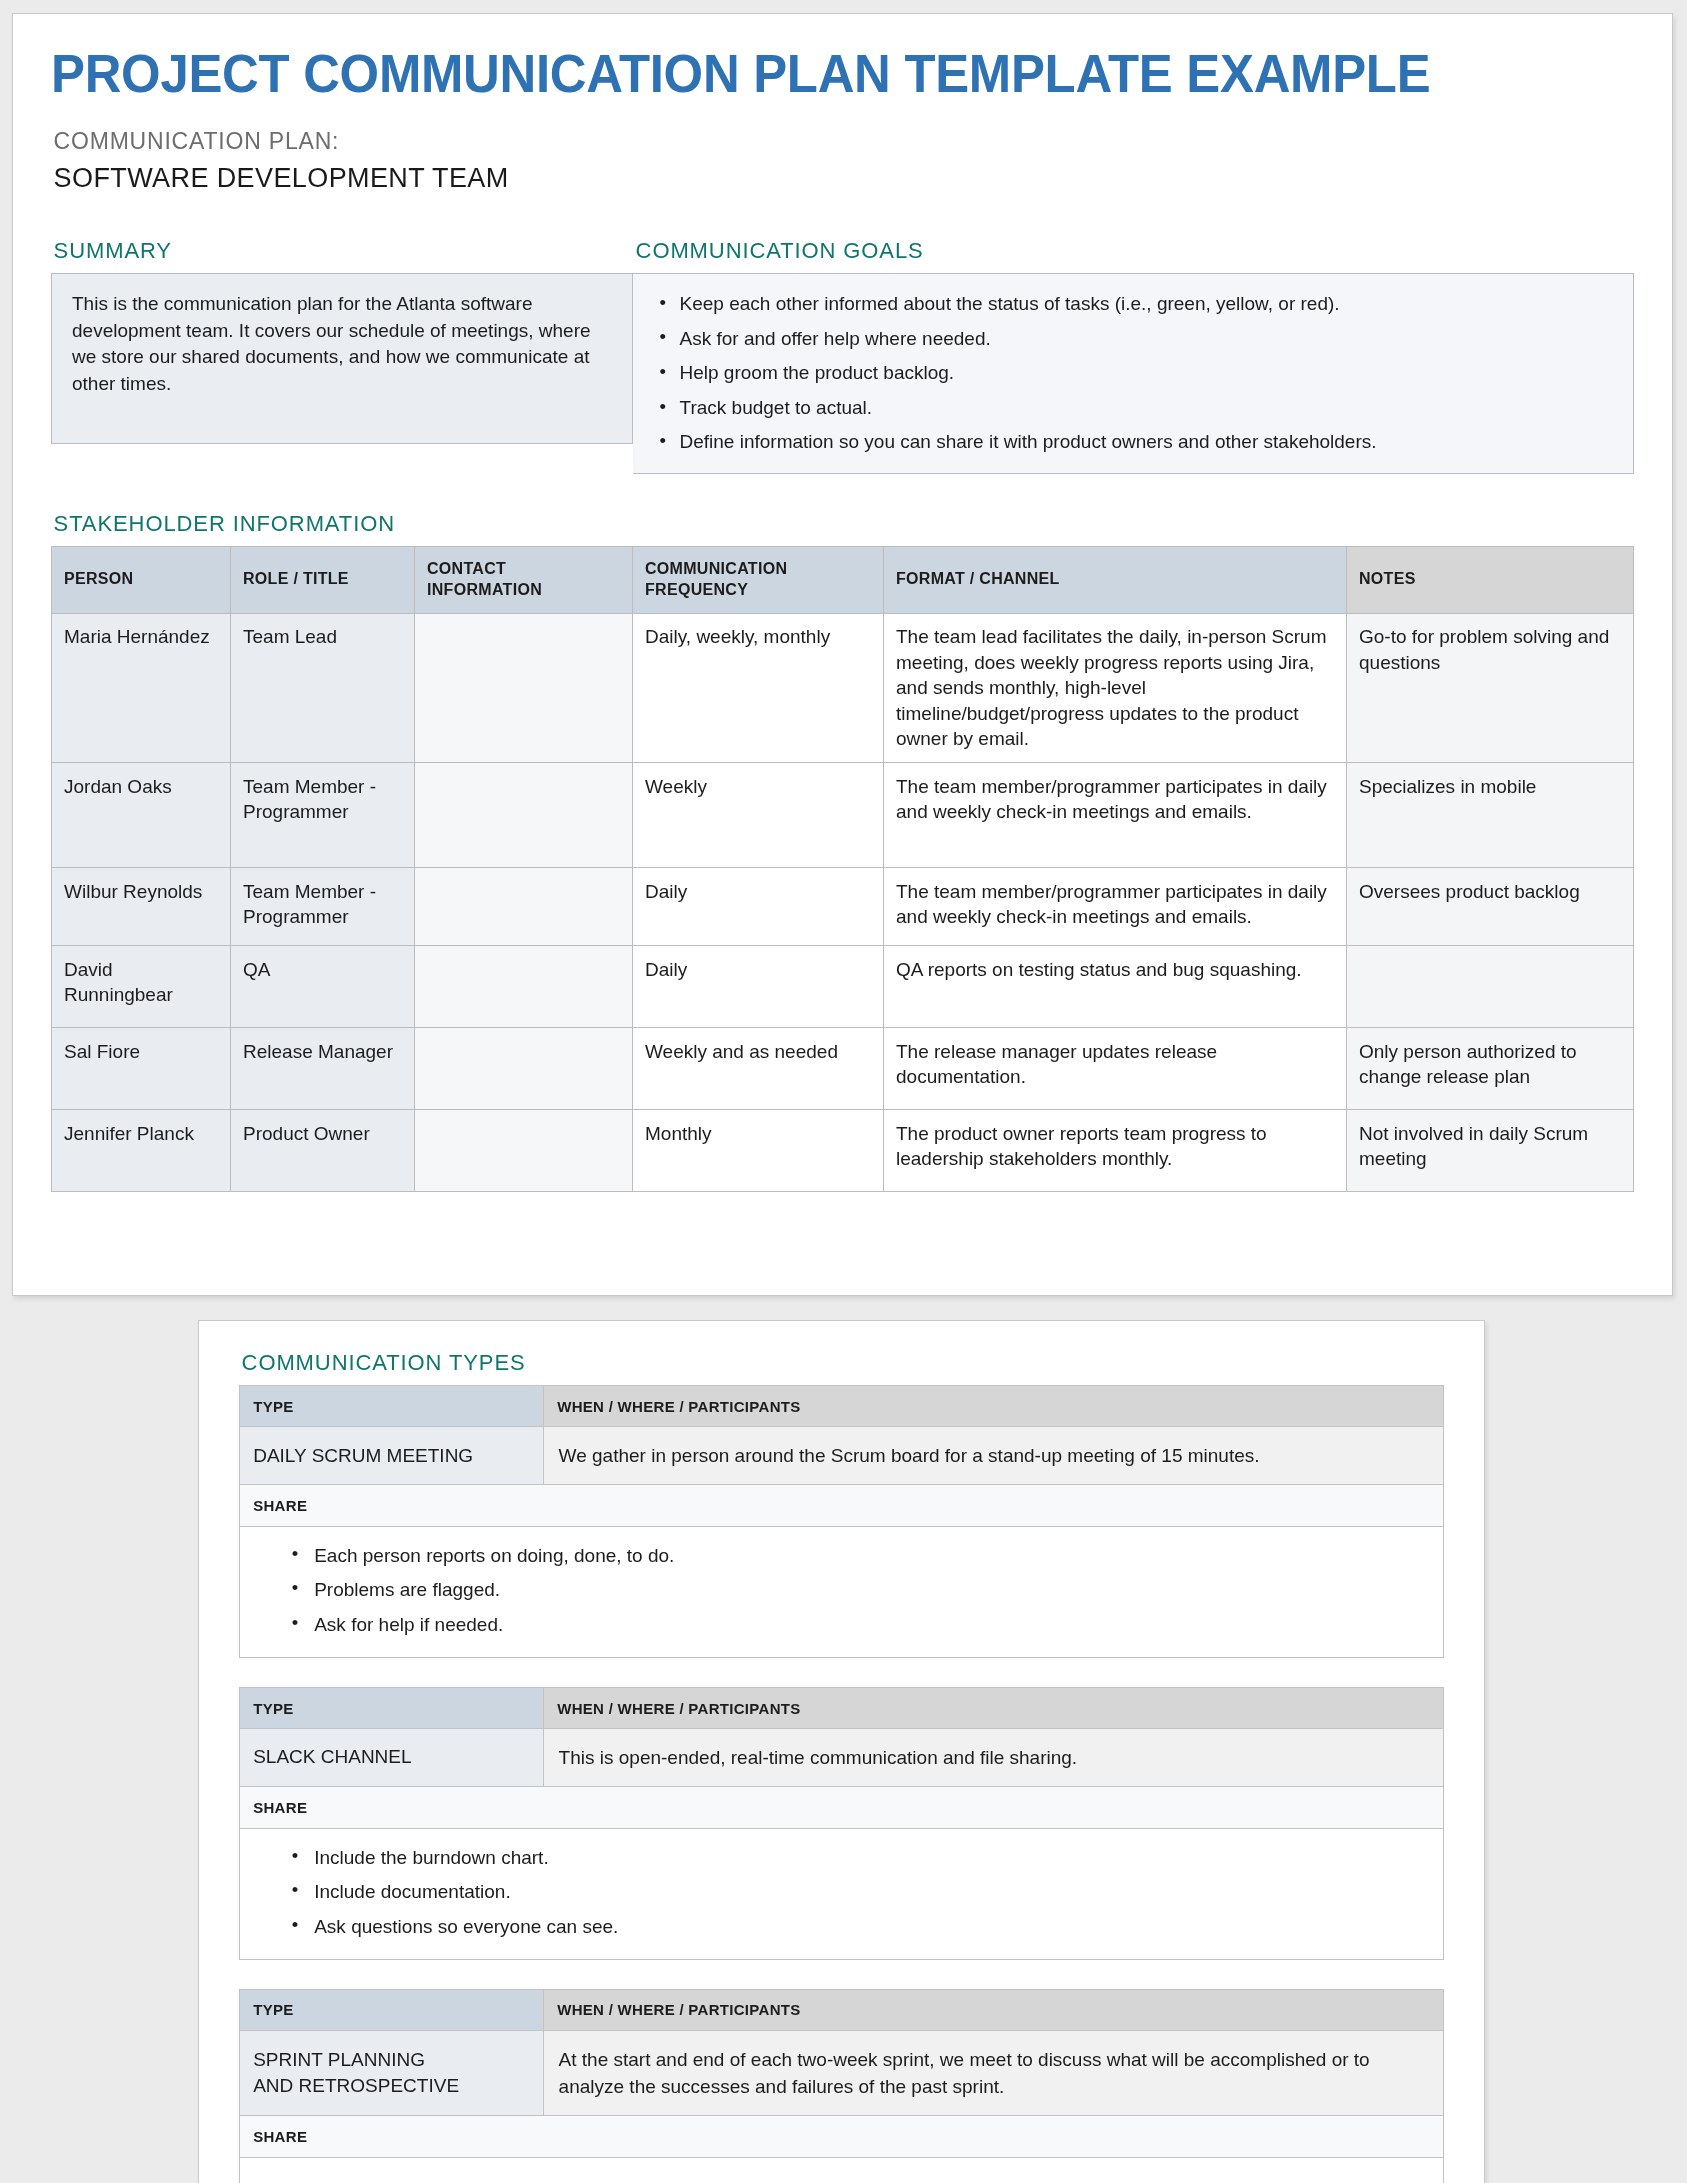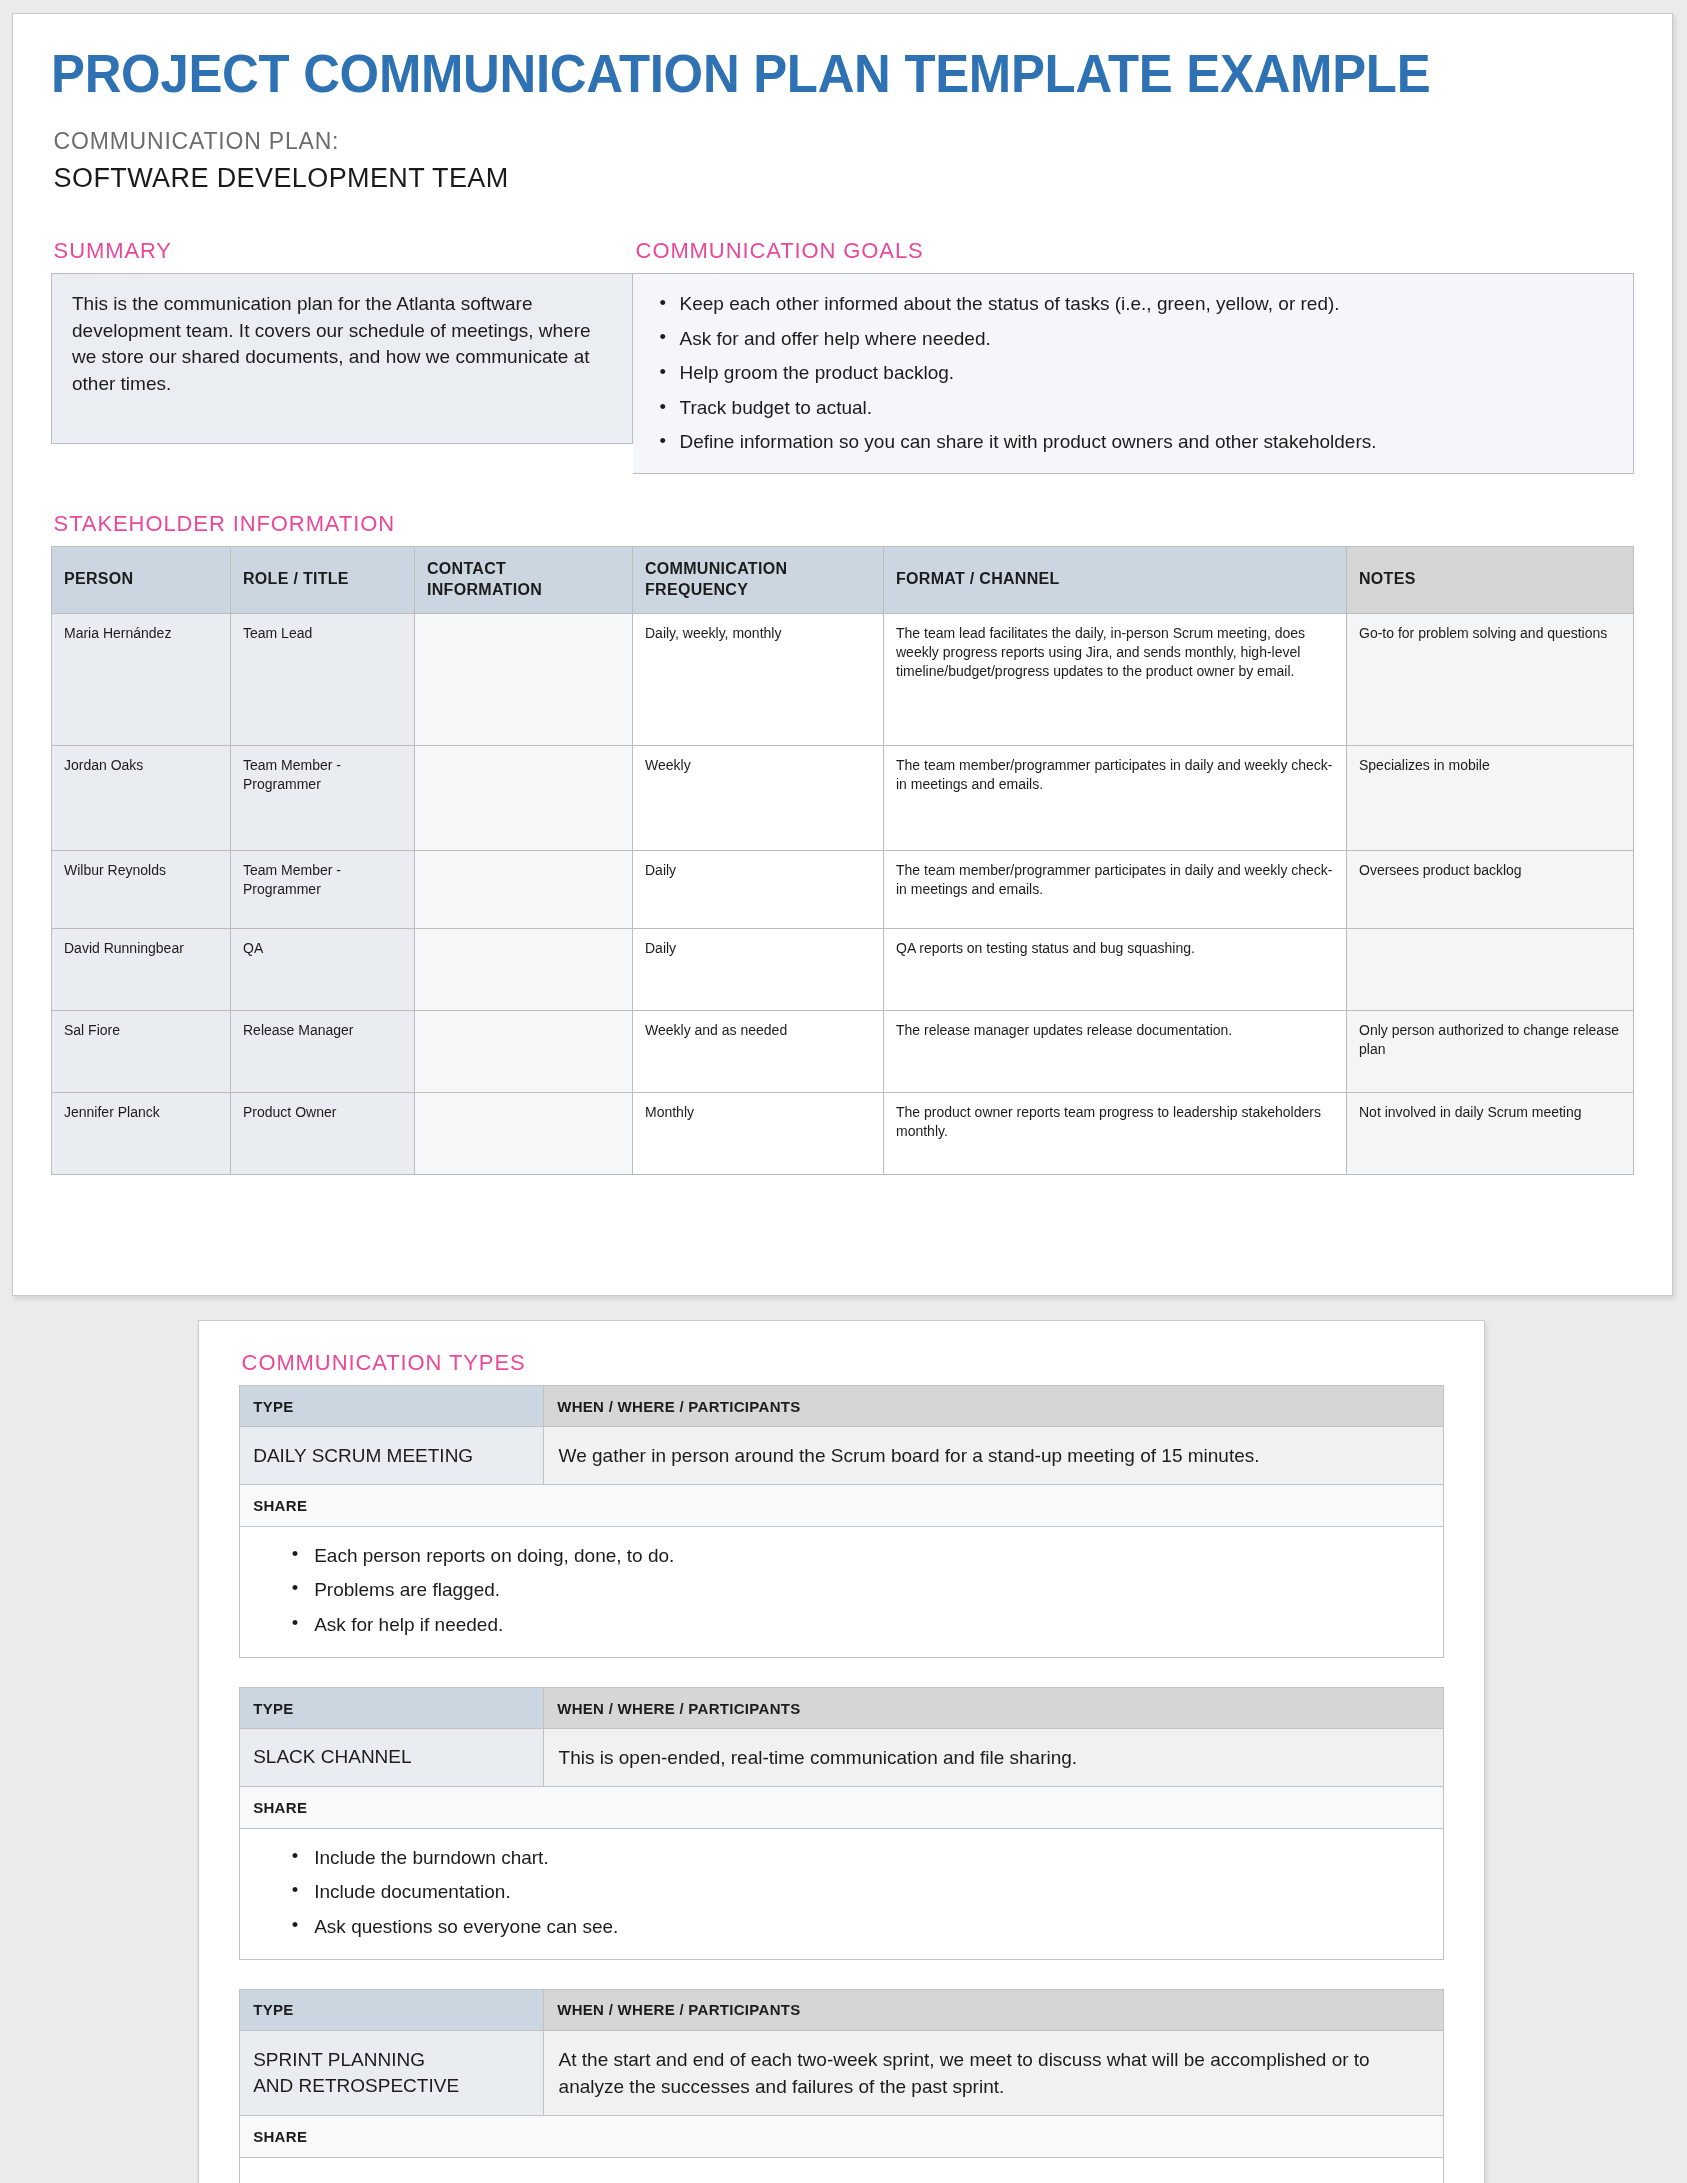--- a/index.html
+++ b/index.html
@@ -47,21 +47,21 @@
   .plan-name {
     color:#1a1a1a;
     font-size:27px;
     letter-spacing:0.4px;
     margin:0 0 44px 2.6px;
     font-weight:400;
   }
 
   
   .sect-head {
-    color:#ec4899;
+    color:#0f766e;
     font-size:22px;
     letter-spacing:0.9px;
     font-weight:400;
     margin:0 0 9.3px 2.6px;
     white-space:nowrap;
   }
 
   
   .two-col {
     display:flex;
@@ -109,21 +109,21 @@
   
   table.grid {
     border-collapse:collapse;
     width:100%;
     table-layout:fixed;
   }
   table.grid th, table.grid td {
     border:1.3px solid #bcbcbc;
     vertical-align:top;
     padding:10.6px 12px;
-    font-size:14px;
+    font-size:19px;
     line-height:1.34;
     color:#1c1c1c;
     font-weight:400;
     text-align:left;
   }
   table.grid thead th {
     background:#ccd6e0;
     font-size:16px;
     font-weight:bold;
     letter-spacing:0.3px;

